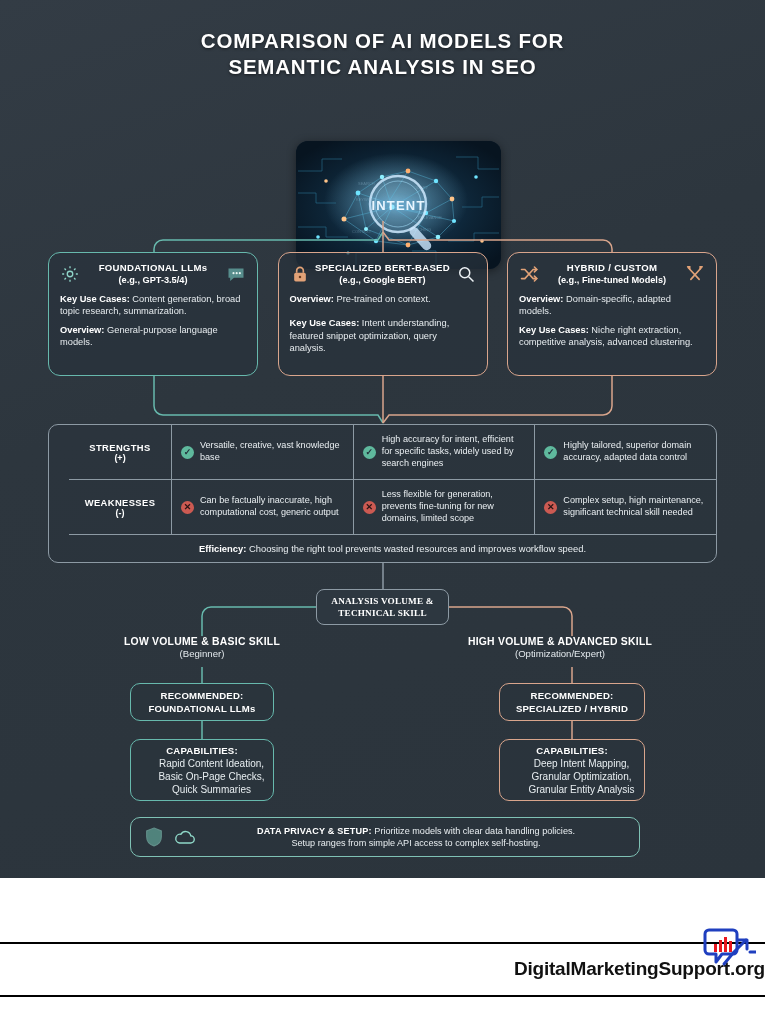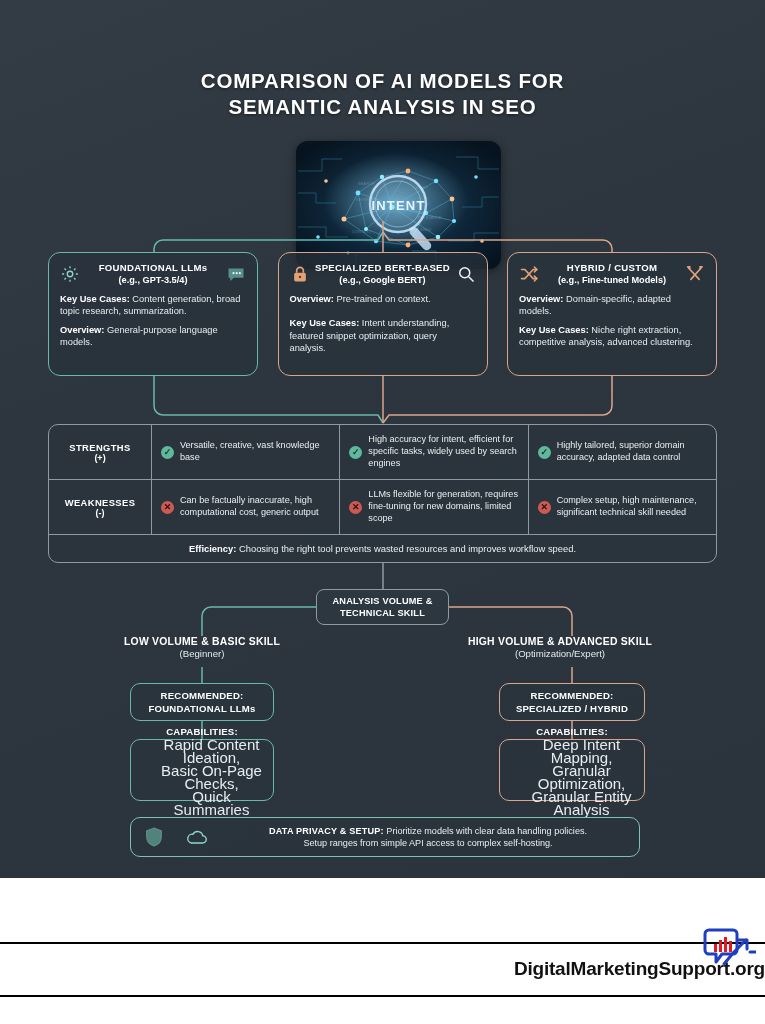--- a/index.html
+++ b/index.html
@@ -21,21 +21,20 @@
     left: 0; top: 0;
     width: 765px; height: 878px;
     background: linear-gradient(160deg, #333c45 0%, #2d363e 40%, #2b343c 100%);
     overflow: hidden;
   }
 
   
   .title-block {
     position: absolute; left: 0; top: 28px; width: 765px;
     text-align: center;
-    margin-top: 40px;
   }
   .title-line {
     color: #ffffff;
     font-size: 20.5px;
     font-weight: bold;
     letter-spacing: 0.8px;
     line-height: 26px;
     text-shadow: 0 1px 3px rgba(0,0,0,.55);
   }
 
@@ -112,20 +111,21 @@
 
   
   .cmp-table {
     position: absolute;
     left: 48px; top: 424px;
     width: 669px; height: 139px;
     border: 1.3px solid #8d9aa4;
     border-radius: 10px;
     overflow: hidden;
     background: rgba(41,51,60,.55);
+    padding-left: 20px;
   }
   .cmp-row { display: flex; }
   .cmp-row.r1 { height: 55px; border-bottom: 1.1px solid #8d9aa4; }
   .cmp-row.r2 { height: 55px; border-bottom: 1.1px solid #8d9aa4; }
   .cmp-label {
     width: 103px;
     flex: 0 0 103px;
     border-right: 1.1px solid #8d9aa4;
     display: flex; flex-direction: column;
     align-items: center; justify-content: center;
@@ -165,21 +165,21 @@
   .pivot {
     position: absolute;
     left: 316px; top: 589px;
     width: 133px; height: 36px;
     border: 1.4px solid #8d9aa4;
     border-radius: 8px;
     background: rgba(45,55,64,.9);
     display: flex; flex-direction: column;
     align-items: center; justify-content: center;
   }
-  .pivot div { color: #ffffff; font-size: 9.2px; font-weight: bold; line-height: 12px; letter-spacing:.2px; }
+  .pivot div { color: #ffffff; font-size: 9.2px; font-weight: bold; line-height: 12px; letter-spacing:.2px;font-family:Liberation Serif, serif; }
 
   
   .branch-head {
     position: absolute;
     text-align: center;
     width: 300px;
   }
   .branch-head .bh1 { color:#ffffff; font-size: 10.4px; font-weight: bold; letter-spacing:.25px; }
   .branch-head .bh2 { color:#e3e9ed; font-size: 9.6px; line-height: 14px; }
   .branch-head.left  { left: 52px;  top: 636px; }
@@ -190,38 +190,38 @@
     border-radius: 10px;
     background: rgba(41,51,60,.6);
     display: flex; flex-direction: column;
     align-items: center; justify-content: center;
     text-align: center;
     padding: 5px 8px;
   }
   .bbox.teal   { border: 1.5px solid #67b9ad; }
   .bbox.salmon { border: 1.5px solid #d9a58c; }
   .bbox .hd   { color:#ffffff; font-size: 9.6px; font-weight: bold; line-height: 13px; letter-spacing:.2px;}
-  .bbox .ln   { color:#e7edf0; font-size: 15px; line-height: 13px; padding-left: 19px; }
+  .bbox .ln   { color:#e7edf0; font-size: 10px; line-height: 13px; padding-left: 19px; }
 
   #rec-left   { left: 130px; top: 683px; width: 144px; height: 38px; }
   #cap-left   { left: 130px; top: 739px; width: 144px; height: 62px; }
   #rec-right  { left: 499px; top: 683px; width: 146px; height: 38px; }
   #cap-right  { left: 499px; top: 739px; width: 146px; height: 62px; }
 
   
   .privacy {
     position: absolute;
     left: 130px; top: 817px;
     width: 510px; height: 40px;
     border: 1.3px solid #7fc2b5;
     border-radius: 10px;
     background: rgba(41,51,60,.55);
     display: flex; align-items: center;
     padding: 0 12px;
-    gap: 20px;
+    gap: 8px;
   }
   .privacy .ptxt { flex: 1 1 auto; text-align: center; }
   .privacy .ptxt div { color:#e9eef1; font-size: 9.1px; line-height: 12.5px; }
   .privacy .ptxt b { color:#ffffff; font-weight: bold; letter-spacing:.2px; }
 
   
   .footer {
     position: absolute;
     left: 0; top: 878px;
     width: 765px; height: 146px;
@@ -481,21 +481,21 @@
         <div class="cmp-label">
           <div class="l1">WEAKNESSES</div>
           <div class="l2">(-)</div>
         </div>
         <div class="cmp-cell">
           <span class="badge bad">✕</span>
           <span class="txt">Can be factually inaccurate, high computational cost, generic output</span>
         </div>
         <div class="cmp-cell">
           <span class="badge bad">✕</span>
-          <span class="txt">LLMs flexible for generation, requires fine-tuning for new domains, limited scope</span>
+          <span class="txt">Less flexible for generation, prevents fine-tuning for new domains, limited scope</span>
         </div>
         <div class="cmp-cell">
           <span class="badge bad">✕</span>
           <span class="txt">Complex setup, high maintenance, significant technical skill needed</span>
         </div>
       </div>
 
       <div class="eff-row">
         <div class="txt">
           <b>Efficiency:</b><span> Choosing the right tool prevents wasted resources and improves workflow speed.</span>

